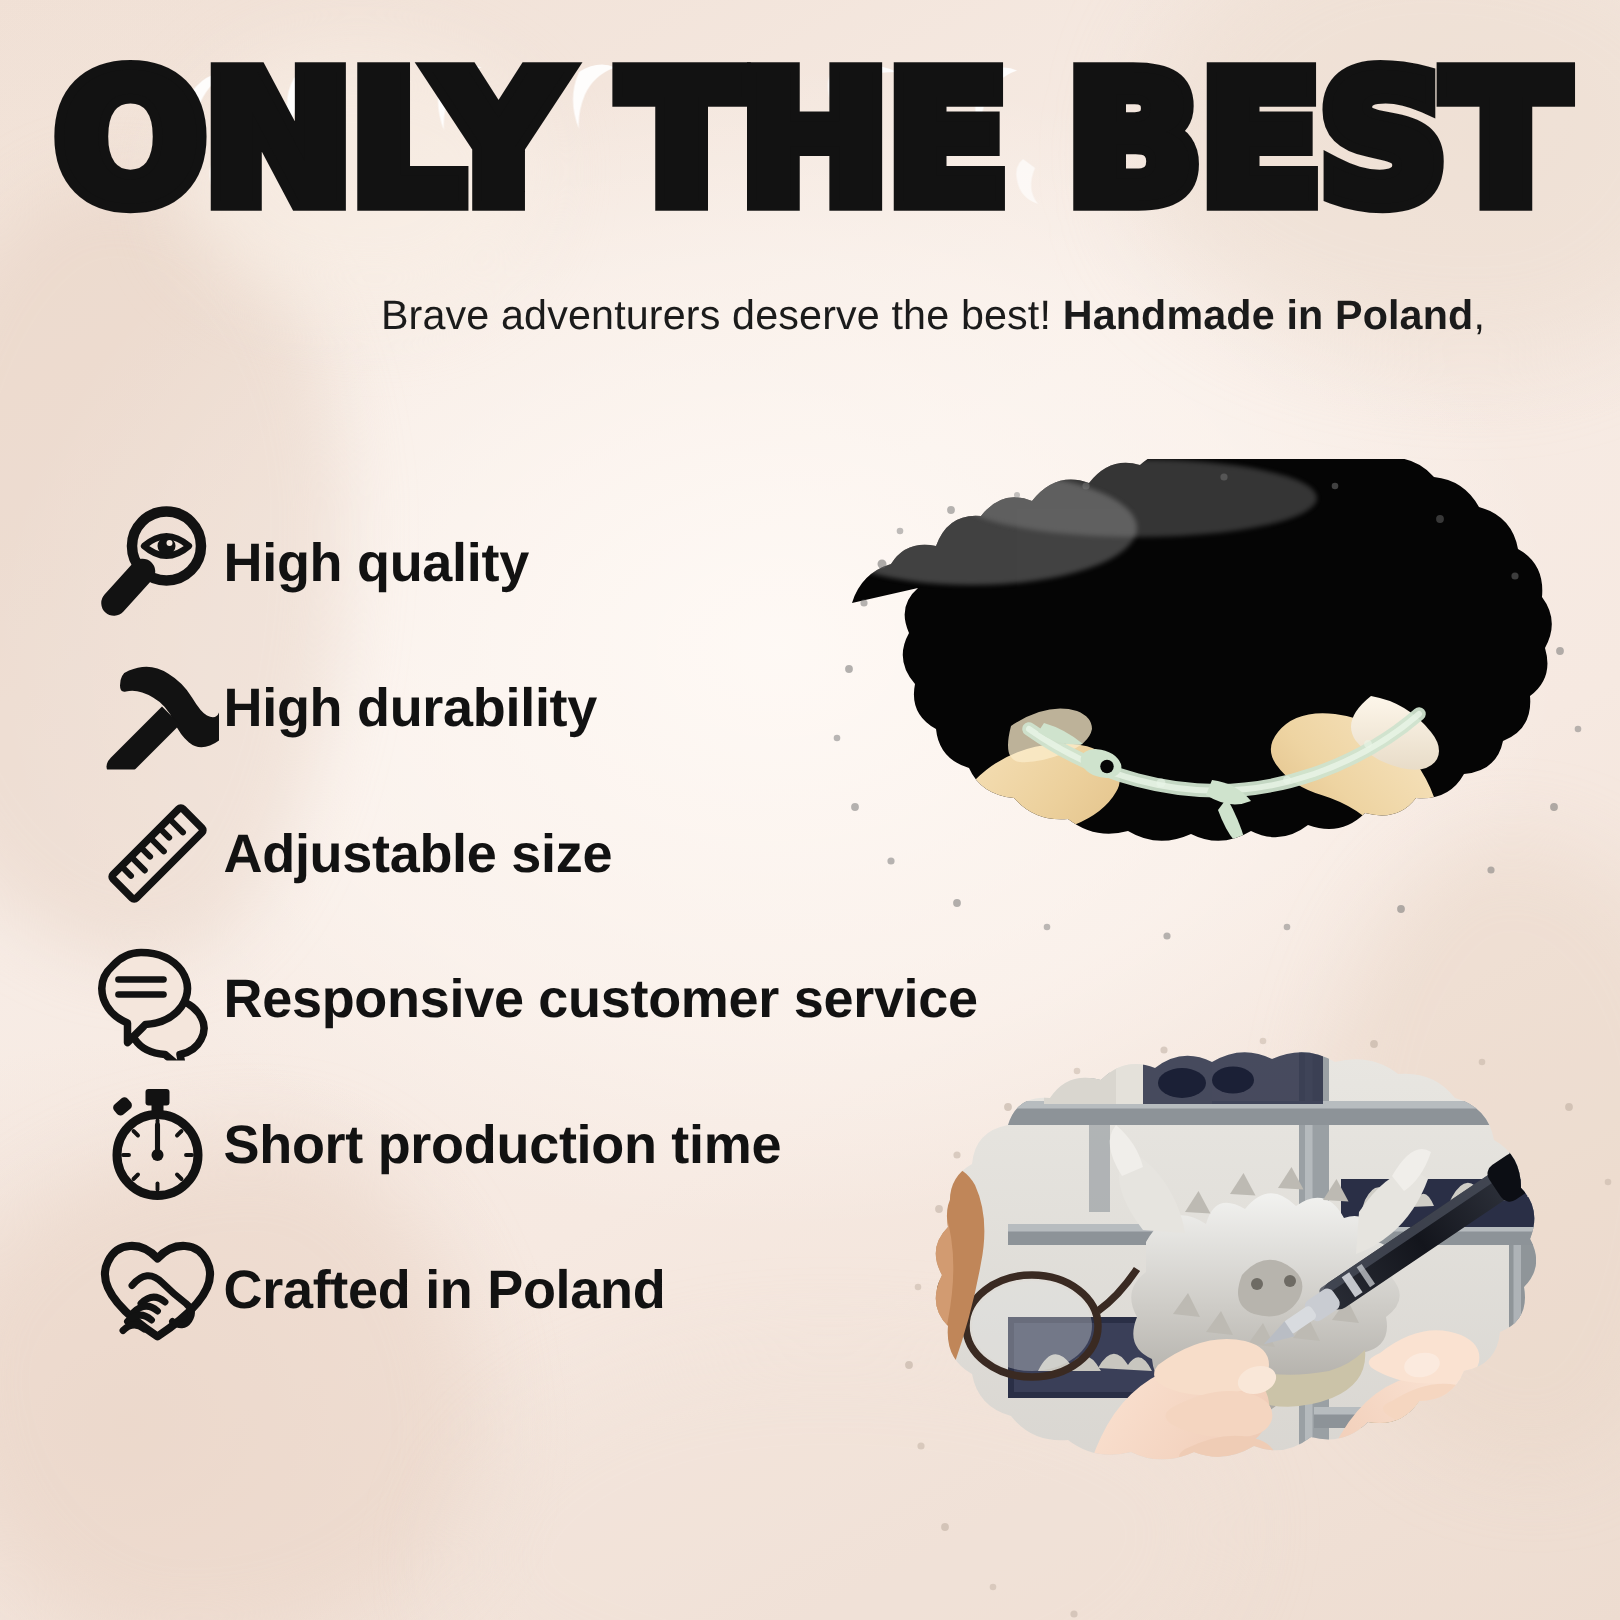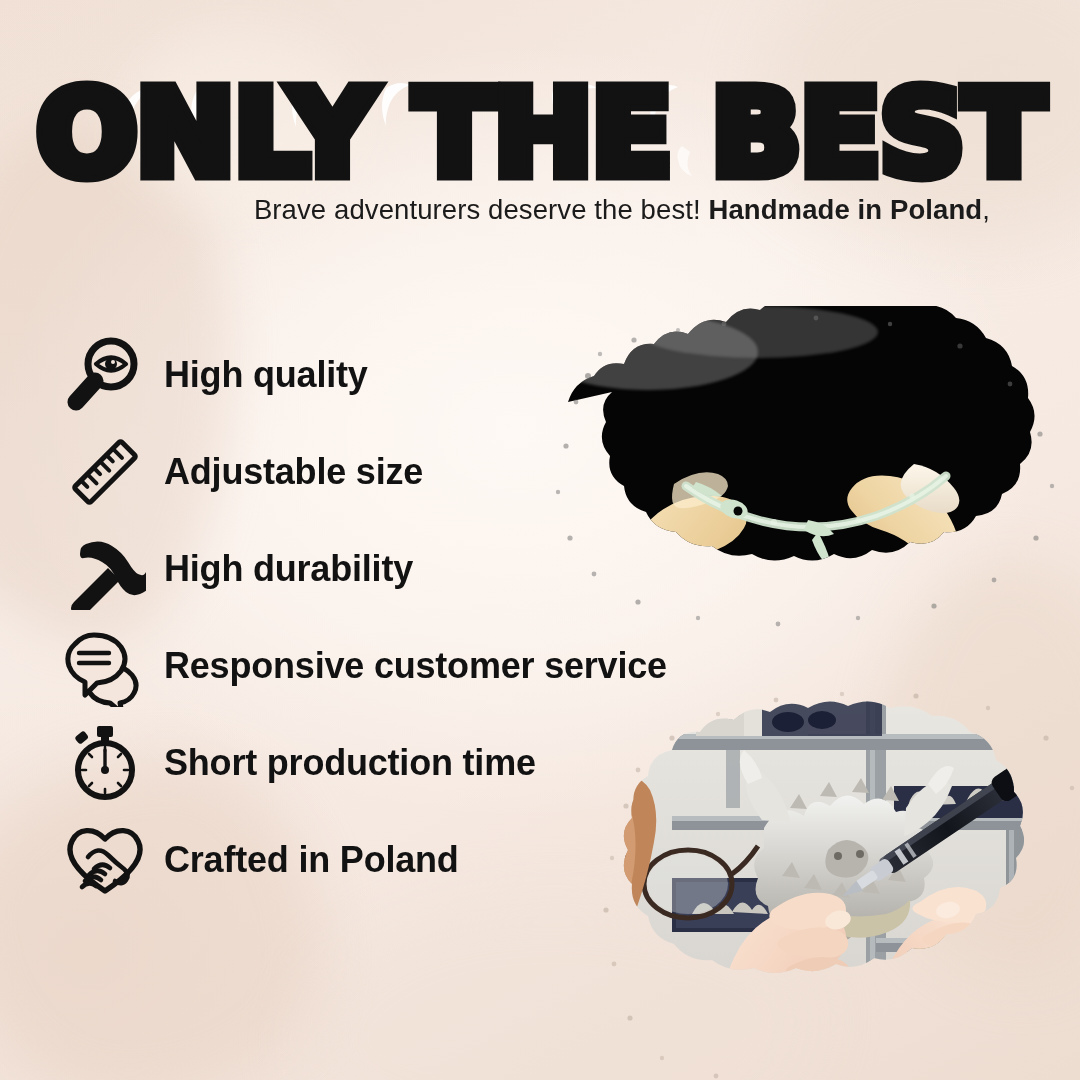--- a/index.html
+++ b/index.html
@@ -43,21 +43,21 @@
   }
   .subtitle b{font-weight:700;}
 
   
   .features{position:absolute;left:62px;top:326px;width:760px;}
   .frow{position:relative;height:97px;display:flex;align-items:center;}
   .ficon{width:86px;height:86px;flex:0 0 86px;display:flex;align-items:center;justify-content:center;}
   .ficon svg{display:block;}
   .flabel{
     font-size:36px;font-weight:700;color:#121212;letter-spacing:-.2px;
-    white-space:nowrap;margin-left:16px;
+    white-space:nowrap;margin-left:1px;
   }
 
   
   .photo{position:absolute;overflow:hidden;}
 
   
   #photo-top{left:528px;top:306px;width:544px;height:324px;}
   #photo-bottom{left:576px;top:688px;width:504px;height:392px;}
 </style>
 </head>
@@ -65,21 +65,21 @@
 
 <div class="canvas">
 
   <div class="wash w1"></div>
   <div class="wash w2"></div>
   <div class="wash w3"></div>
   <div class="wash w4"></div>
   <div class="wash w5"></div>
   <div class="wash w6"></div>
 
-  <div style="position:absolute;left:0;top:0;width:1080px;height:186px;margin-top:40px;">
+  <div style="position:absolute;left:0;top:0;width:1080px;height:186px;">
     <div class="headline">ONLY THE BEST</div>
     <svg class="gloss" viewBox="0 0 1080 150">
       <g fill="#ffffff" opacity=".92">
         <path d="M126 64 q10-16 26-16 q-14 8 -20 24 q-5 13 -4 24 q-7 -18 -2 -32z"></path>
         <path d="M196 52 q14-9 26-5 q-15 4 -22 18 q-6 12 -5 25 q-8 -22 1 -38z"></path>
         <path d="M296 48 q14-8 25-3 q-15 4 -21 18 q-5 12 -4 24 q-8 -21 0 -39z"></path>
         <path d="M386 48 q13-8 24-3 q-14 5 -20 18 q-5 12 -4 23 q-8 -20 0 -38z"></path>
         <path d="M470 50 q13-8 24-3 q-14 5 -20 18 q-5 12 -4 23 q-8 -20 0 -38z"></path>
         <path d="M556 46 q24-7 42 2 q-22 0 -34 9 q-7 5 -10 12 q-5 -16 2 -23z"></path>
         <path d="M654 50 q13-8 24-3 q-14 5 -20 18 q-5 12 -4 23 q-8 -20 0 -38z"></path>
@@ -397,47 +397,47 @@
           <circle cx="47" cy="30" r="6" fill="#121212"></circle>
           <circle cx="49" cy="28" r="2" fill="#f4e6dc"></circle>
         </svg>
       </span>
       <span class="flabel">High quality</span>
     </div>
 
     <div class="frow">
       <span class="ficon">
         <svg width="82" height="82" viewBox="0 0 82 82">
+          <g fill="#121212">
+            <path d="M22 16 q14-6 26 2 q10 6 16 16 q6 10 10 12 q6 3 8 -2 l8 8 q-4 10 -14 14
+                     q-8 3 -14 -2 q-6 -5 -10 -14 q-5 -11 -14 -16 q-10 -6 -18 -4 q-4 1 -4 -4 q0-8 6-10z"></path>
+            <path d="M44 40 l12 12 -34 34 q-6 6 -12 0 q-6 -6 0 -12z"></path>
+          </g>
+        </svg>
+      </span>
+      <span class="flabel">High durability</span>
+    </div>
+
+    <div class="frow">
+      <span class="ficon">
+        <svg width="82" height="82" viewBox="0 0 82 82">
           <g transform="rotate(-45 41 41)">
             <rect x="8" y="30" width="66" height="22" rx="2" fill="none" stroke="#121212" stroke-width="5"></rect>
             <g stroke="#121212" stroke-width="4" stroke-linecap="round">
               <path d="M18 30 v9"></path>
                 <path d="M27 30 v13"></path>
                 <path d="M36 30 v9"></path>
               <path d="M45 30 v13"></path>
                 <path d="M54 30 v9"></path>
                 <path d="M63 30 v13"></path>
             </g>
           </g>
         </svg>
       </span>
       <span class="flabel">Adjustable size</span>
-    </div>
-
-    <div class="frow">
-      <span class="ficon">
-        <svg width="82" height="82" viewBox="0 0 82 82">
-          <g fill="#121212">
-            <path d="M22 16 q14-6 26 2 q10 6 16 16 q6 10 10 12 q6 3 8 -2 l8 8 q-4 10 -14 14
-                     q-8 3 -14 -2 q-6 -5 -10 -14 q-5 -11 -14 -16 q-10 -6 -18 -4 q-4 1 -4 -4 q0-8 6-10z"></path>
-            <path d="M44 40 l12 12 -34 34 q-6 6 -12 0 q-6 -6 0 -12z"></path>
-          </g>
-        </svg>
-      </span>
-      <span class="flabel">High durability</span>
     </div>
 
     <div class="frow">
       <span class="ficon">
         <svg width="82" height="82" viewBox="0 0 82 82">
           <g fill="#f4e6dc" stroke="#121212" stroke-width="5" stroke-linejoin="round">
             <path d="M46 42 q14-2 22 8 q7 9 2 18 q-4 8 -14 10 l2 10 -12 -10 q-14 -1 -20 -10 q-6 -10 2 -19 q7 -8 18 -7z"></path>
             <path d="M30 10 q18 0 27 12 q8 12 0 24 q-8 11 -24 12 l-12 12 0 -13 q-12 -5 -16 -16 q-4 -13 6 -22 q8 -9 19 -9z"></path>
           </g>
           <g stroke="#121212" stroke-width="4.4" stroke-linecap="round">

